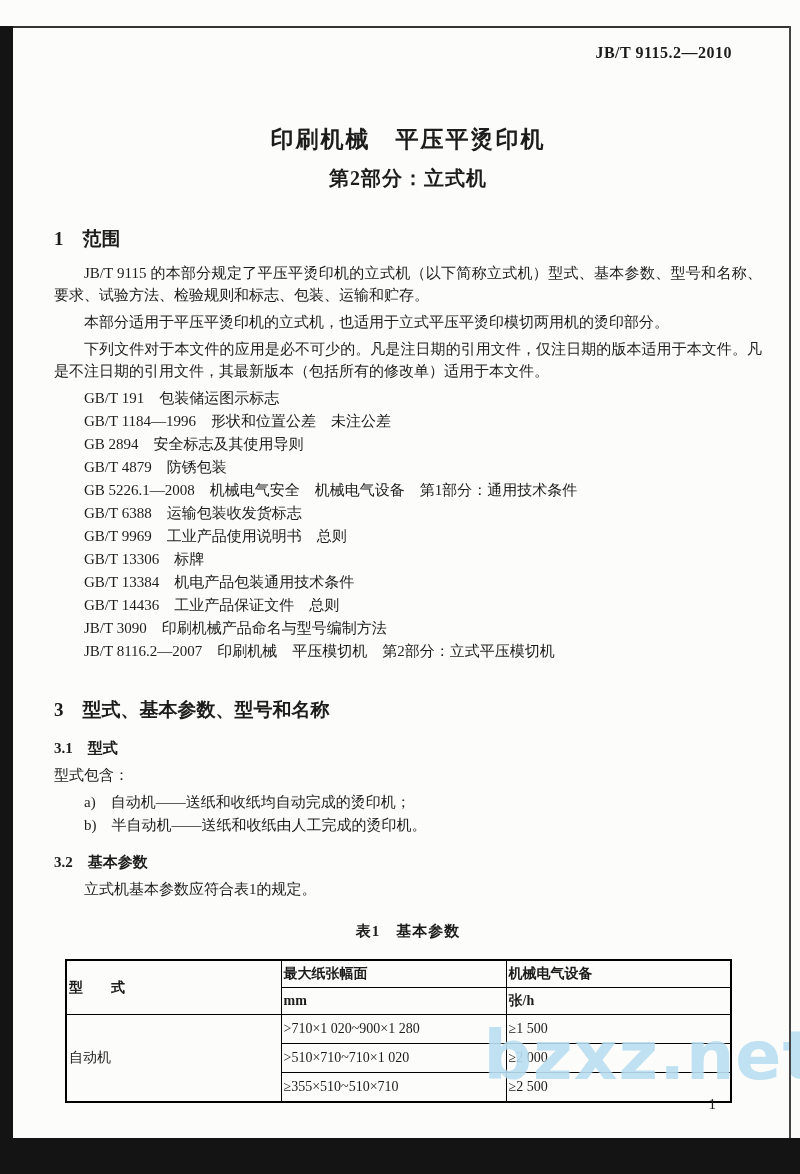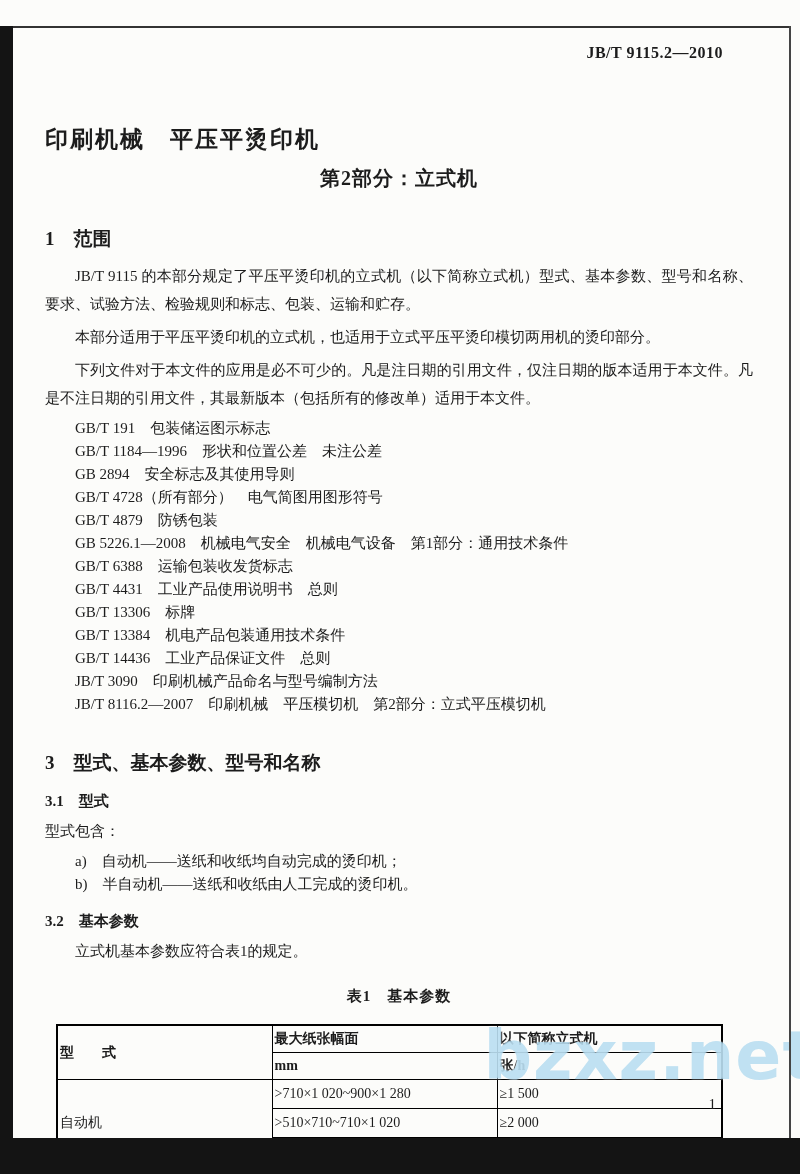--- a/index.html
+++ b/index.html
@@ -12,31 +12,31 @@
     overflow: hidden;
     font-family: "Liberation Serif", "DejaVu Serif", serif;
     color: #1c1c1c;
   }
   
   .edge-left   { position: absolute; left: 0; top: 26px; width: 13px; height: 1148px; background: #141414; z-index: 10; }
   .edge-bottom { position: absolute; left: 0; bottom: 0; width: 800px; height: 36px; background: #141414; z-index: 10; }
   .edge-top    { position: absolute; left: 13px; top: 26px; width: 777px; height: 2px; background: #333; z-index: 10; }
   .edge-right  { position: absolute; right: 9px; top: 26px; width: 2px; height: 1112px; background: #444; z-index: 10; }
 
-  .content { position: absolute; left: 45px; top: 44px; width: 708px; }
+  .content { position: absolute; left: 54px; top: 44px; width: 708px; }
 
   .doc-number { text-align: right; padding-right: 30px; font-weight: bold; font-size: 16px; letter-spacing: 0.5px; }
 
-  .title-line1 { margin-top: 62px; font-size: 23px; font-weight: bold; letter-spacing: 2px; }
+  .title-line1 { margin-top: 62px; text-align: center; font-size: 23px; font-weight: bold; letter-spacing: 2px; }
   .title-line2 { margin-top: 10px; text-align: center; font-size: 20px; font-weight: bold; letter-spacing: 1px; }
 
   .sec-heading { margin: 34px 0 10px 0; font-size: 19px; font-weight: bold; }
   .sub-heading { margin: 16px 0 6px 0; font-size: 15px; font-weight: bold; }
 
-  .para { margin: 5px 0; font-size: 15px; line-height: 28px; text-align: justify; }
+  .para { margin: 5px 0; font-size: 15px; line-height: 22px; text-align: justify; }
   .indent { text-indent: 2em; }
 
   .ref-list { margin: 4px 0 0 30px; }
   .ref-item { font-size: 15px; line-height: 23px; white-space: nowrap; }
 
   .list-item { margin-left: 30px; font-size: 15px; line-height: 23px; }
 
   .tbl-caption { margin: 22px 0 18px 0; text-align: center; font-size: 15px; font-weight: bold; letter-spacing: 1px; }
 
   table.params {
@@ -87,25 +87,24 @@
     <div class="sec-heading">1　范围</div>
     <p class="para indent">JB/T 9115 的本部分规定了平压平烫印机的立式机（以下简称立式机）型式、基本参数、型号和名称、要求、试验方法、检验规则和标志、包装、运输和贮存。</p>
     <p class="para indent">本部分适用于平压平烫印机的立式机，也适用于立式平压平烫印模切两用机的烫印部分。</p>
 
     <p class="para indent">下列文件对于本文件的应用是必不可少的。凡是注日期的引用文件，仅注日期的版本适用于本文件。凡是不注日期的引用文件，其最新版本（包括所有的修改单）适用于本文件。</p>
 
     <div class="ref-list">
       <div class="ref-item">GB/T 191　包装储运图示标志</div>
       <div class="ref-item">GB/T 1184—1996　形状和位置公差　未注公差</div>
       <div class="ref-item">GB 2894　安全标志及其使用导则</div>
-      <div class="ref-item">GB/T 4728（所有部分）　电气简图用图形符号</div>
       <div class="ref-item">GB/T 4879　防锈包装</div>
       <div class="ref-item">GB 5226.1—2008　机械电气安全　机械电气设备　第1部分：通用技术条件</div>
       <div class="ref-item">GB/T 6388　运输包装收发货标志</div>
-      <div class="ref-item">GB/T 4431　工业产品使用说明书　总则</div>
+      <div class="ref-item">GB/T 9969　工业产品使用说明书　总则</div>
       <div class="ref-item">GB/T 13306　标牌</div>
       <div class="ref-item">GB/T 13384　机电产品包装通用技术条件</div>
       <div class="ref-item">GB/T 14436　工业产品保证文件　总则</div>
       <div class="ref-item">JB/T 3090　印刷机械产品命名与型号编制方法</div>
       <div class="ref-item">JB/T 8116.2—2007　印刷机械　平压模切机　第2部分：立式平压模切机</div>
     </div>
 
     <div class="sec-heading">3　型式、基本参数、型号和名称</div>
 
     <div class="sub-heading">3.1　型式</div>
@@ -121,21 +120,21 @@
     <table class="params">
       <colgroup>
         <col style="width:215px">
         <col style="width:225px">
         <col style="width:225px">
       </colgroup>
       <thead>
         <tr>
           <th rowspan="2">型　　式</th>
           <th>最大纸张幅面</th>
-          <th>以下简称立式机</th>
+          <th>机械电气设备</th>
         </tr>
         <tr>
           <th>mm</th>
           <th>张/h</th>
         </tr>
       </thead>
       <tbody>
         <tr>
           <td rowspan="3">自动机</td>
           <td>&gt;710×1 020~900×1 280</td>

